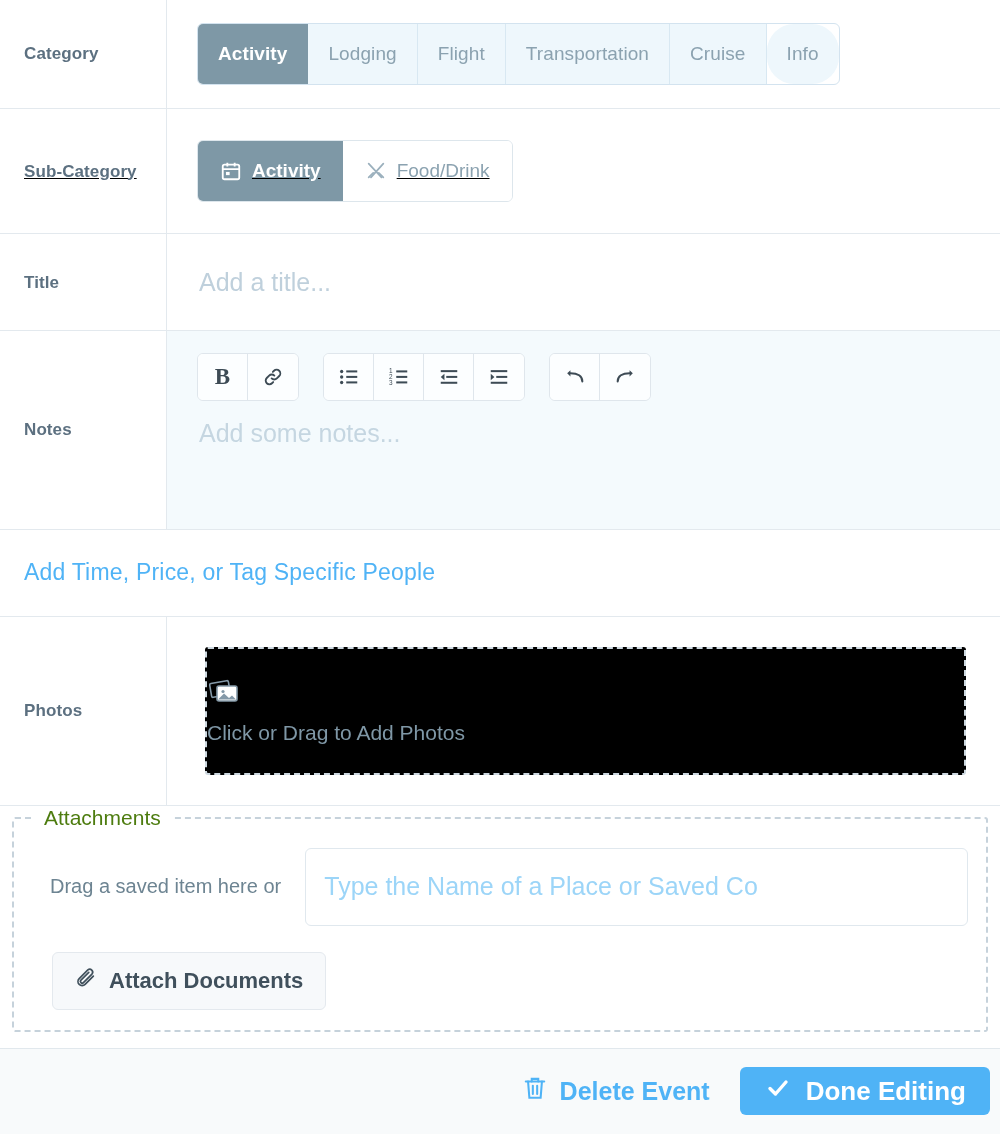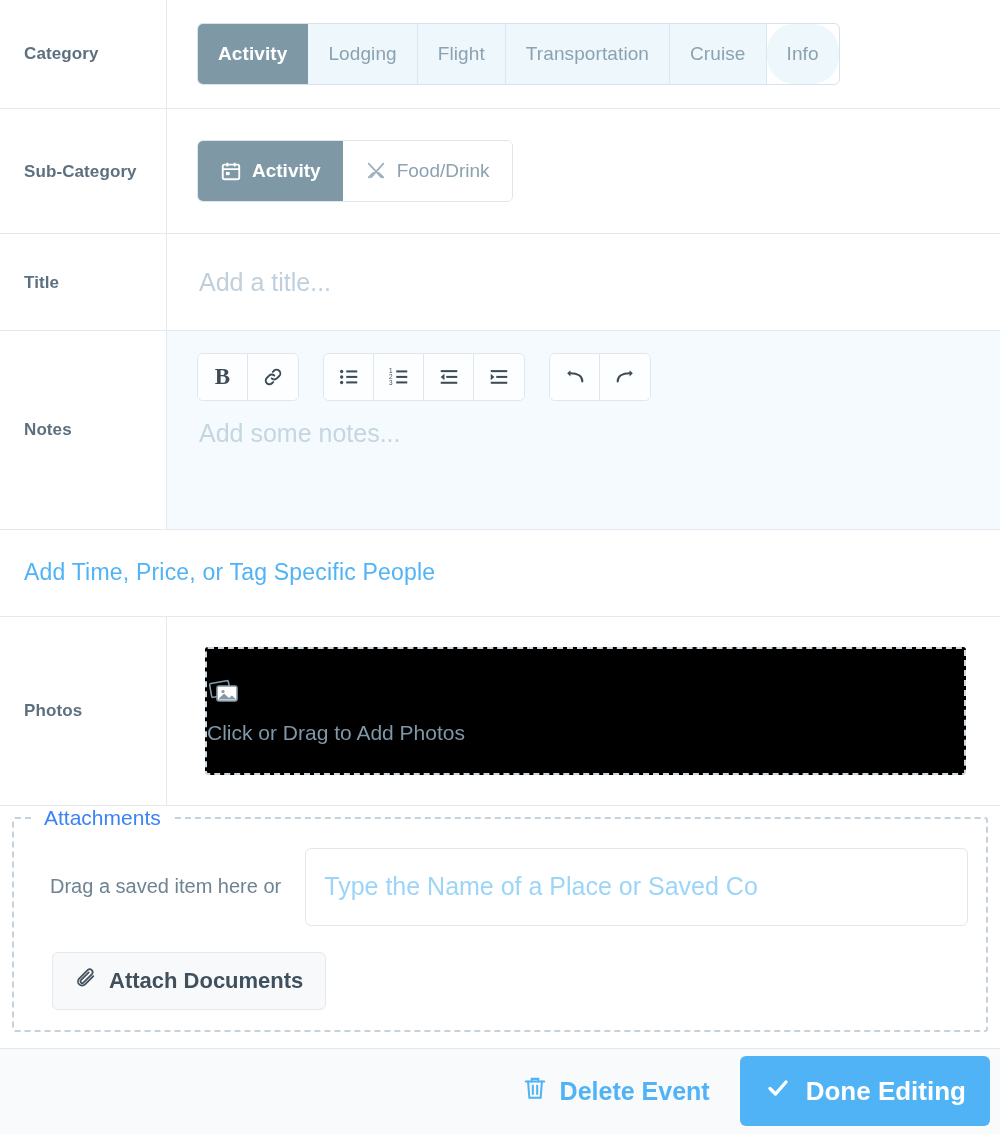--- a/index.html
+++ b/index.html
@@ -74,21 +74,21 @@
   }
   .seg:last-child { border-right: none; border-radius: 27px; }
   .seg.active {
     background: #7e98a6;
     color: #ffffff;
     font-weight: bold;
     border-right-color: #7e98a6;
   }
 
   
-  #row-subcategory { height: 126px; }
+  #row-subcategory { height: 126px; text-decoration: underline; }
   #row-subcategory .row-label { align-items: center; }
   .subseg-group {
     display: inline-flex;
     height: 62px;
     border-radius: 6px;
     overflow: hidden;
     border: 1px solid #dde6ec;
     background: #fff;
   }
   .subseg {
@@ -204,21 +204,21 @@
     flex: 0 0 auto;
   }
   .attach-fieldset {
     border: 2px dashed #c6d2db;
     border-radius: 3px;
     margin: 0 0 16px 0;
     padding: 12px 18px 20px 18px;
   }
   .attach-legend {
     font-size: 21px;
-    color: #3b82f6;
+    color: #4d7c0f;
     padding: 0 10px 0 10px;
     margin-left: 2px;
   }
   .attach-inline {
     display: flex; align-items: center; gap: 24px;
     padding: 6px 0 0 18px;
   }
   .attach-hint { font-size: 20px; color: #6d8492; white-space: nowrap; }
   .attach-input {
     flex: 1 1 auto;
@@ -266,21 +266,21 @@
     font-size: 25px;
     font-weight: bold;
     color: #4fb3f6;
     background: transparent;
     border: none;
     cursor: pointer;
     font-family: "Liberation Sans", sans-serif;
   }
   .done-btn {
     display: inline-flex; align-items: center; gap: 14px;
-    height: 70px;
+    height: 48px;
     padding: 0 24px;
     border-radius: 6px;
     border: none;
     background: #4fb3f6;
     color: #ffffff;
     font-size: 26px;
     font-weight: bold;
     cursor: pointer;
     font-family: "Liberation Sans", sans-serif;
   }

